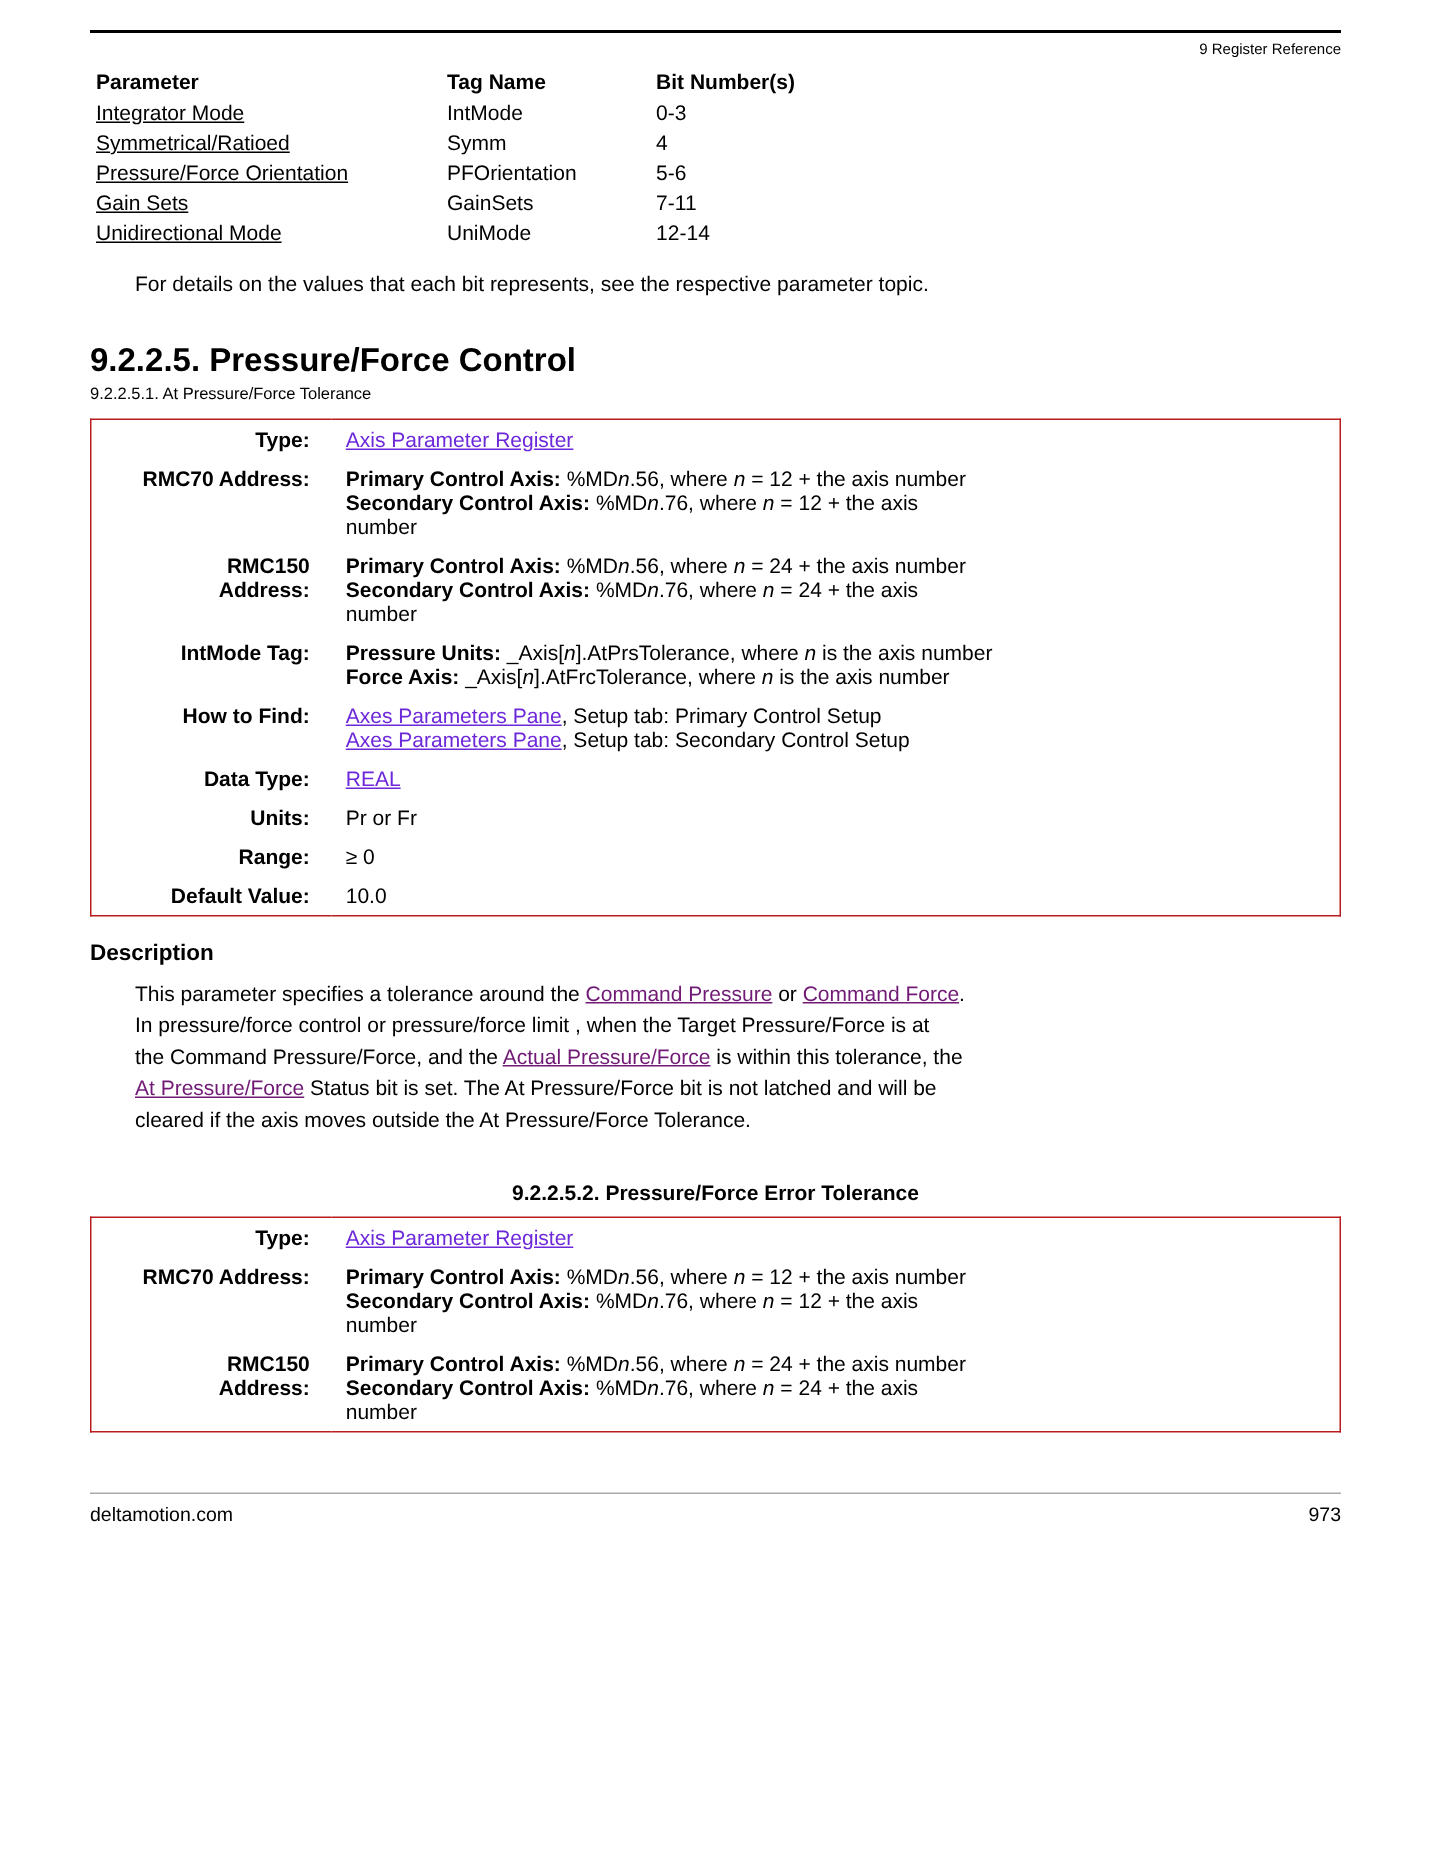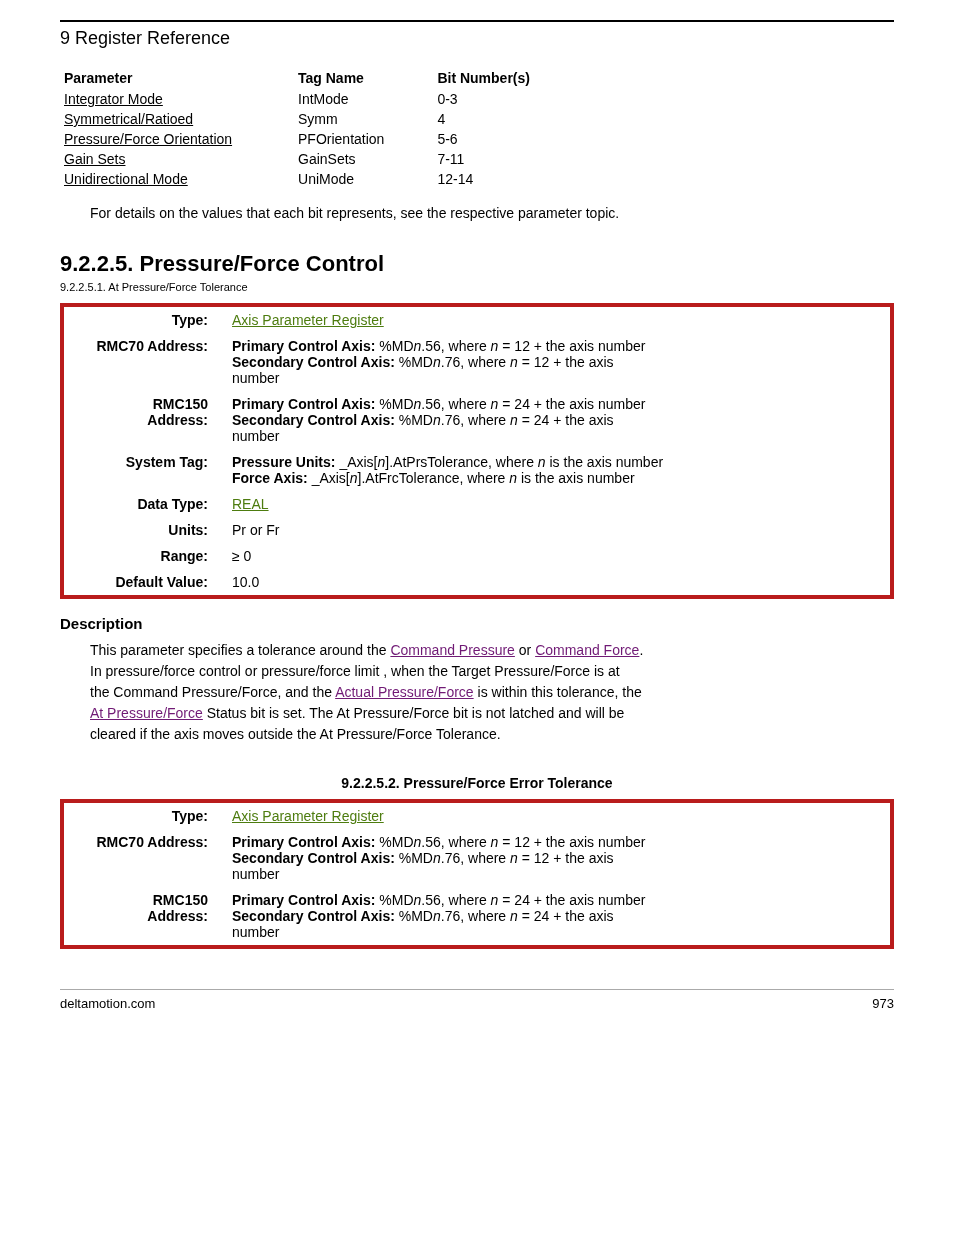--- a/index.html
+++ b/index.html
@@ -14,23 +14,23 @@
     .page {
       padding: 20px 60px 40px 60px;
       position: relative;
     }
     .header-rule {
       border: none;
       border-top: 2px solid #000;
       margin-bottom: 6px;
     }
     .page-header {
-      text-align: left;
-      font-size: 18px;
-      margin-bottom: 18px;
+      text-align: right;
+      font-size: 10px;
+      margin-bottom: 4px;
     }
     
     .param-table {
       border-collapse: collapse;
       margin-bottom: 16px;
       width: 520px;
     }
     .param-table th {
       font-weight: bold;
       text-align: left;
@@ -63,40 +63,40 @@
     }
     .sub2-heading {
       font-size: 14px;
       font-weight: bold;
       margin-bottom: 8px;
       margin-top: 20px;
       text-align: center;
     }
     
     .info-table {
-      border: 4px solid #b91c1c;
+      border: 1px solid #b91c1c;
       border-collapse: collapse;
       width: 100%;
       margin-bottom: 16px;
     }
     .info-table tr td {
       padding: 5px 10px;
       vertical-align: top;
       font-size: 14px;
       border: none;
     }
     .info-table tr td:first-child {
       text-align: right;
       font-weight: bold;
       white-space: nowrap;
       width: 160px;
       padding-right: 14px;
     }
     .info-table a {
-      color: #4d7c0f;
+      color: #6d28d9;
     }
     .info-table em { font-style: italic; }
     .description-heading {
       font-weight: bold;
       font-size: 15px;
       margin-bottom: 8px;
     }
     .description-text {
       margin-left: 30px;
       font-size: 14px;
@@ -177,22 +177,26 @@
         </tr>
         <tr>
           <td>RMC70 Address:</td>
           <td><span><strong>Primary Control Axis: </strong><span>%MD</span><em>n</em><span>.56, where </span><em>n</em><span> = 12 + the axis number</span></span><br><span><strong>Secondary Control Axis: </strong><span>%MD</span><em>n</em><span>.76, where </span><em>n</em><span> = 12 + the axis</span></span><br><span><span>number</span></span></td>
         </tr>
         <tr>
           <td>RMC150<br>Address:</td>
           <td><span><strong>Primary Control Axis: </strong><span>%MD</span><em>n</em><span>.56, where </span><em>n</em><span> = 24 + the axis number</span></span><br><span><strong>Secondary Control Axis: </strong><span>%MD</span><em>n</em><span>.76, where </span><em>n</em><span> = 24 + the axis</span></span><br><span><span>number</span></span></td>
         </tr>
         <tr>
-          <td>System Tag:</td>
+          <td>IntMode Tag:</td>
           <td><span><strong>Pressure Units: </strong><span>_Axis[</span><em>n</em><span>].AtPrsTolerance, where </span><em>n</em><span> is the axis number</span></span><br><span><strong>Force Axis: </strong><span>_Axis[</span><em>n</em><span>].AtFrcTolerance, where </span><em>n</em><span> is the axis number</span></span></td>
+        </tr>
+        <tr>
+          <td>How to Find:</td>
+          <td><span><a href="#">Axes Parameters Pane</a><span>, Setup tab: Primary Control Setup</span></span><br><span><a href="#">Axes Parameters Pane</a><span>, Setup tab: Secondary Control Setup</span></span></td>
         </tr>
         <tr>
           <td>Data Type:</td>
           <td><span><a href="#">REAL</a></span></td>
         </tr>
         <tr>
           <td>Units:</td>
           <td>Pr or Fr</td>
         </tr>
         <tr>

